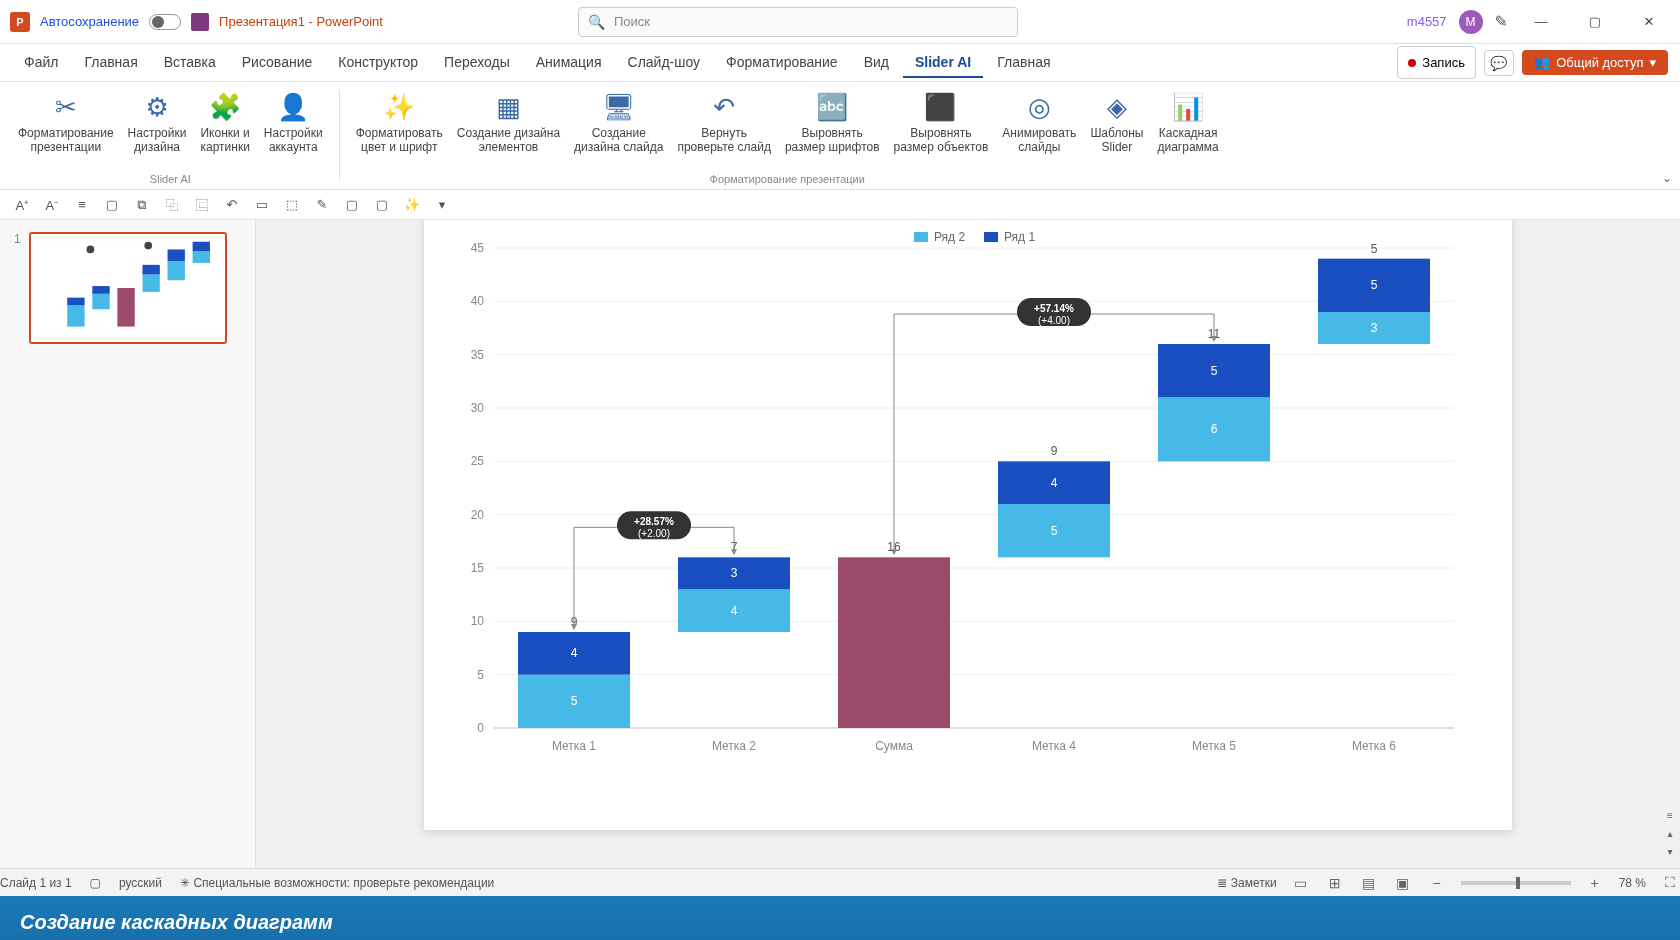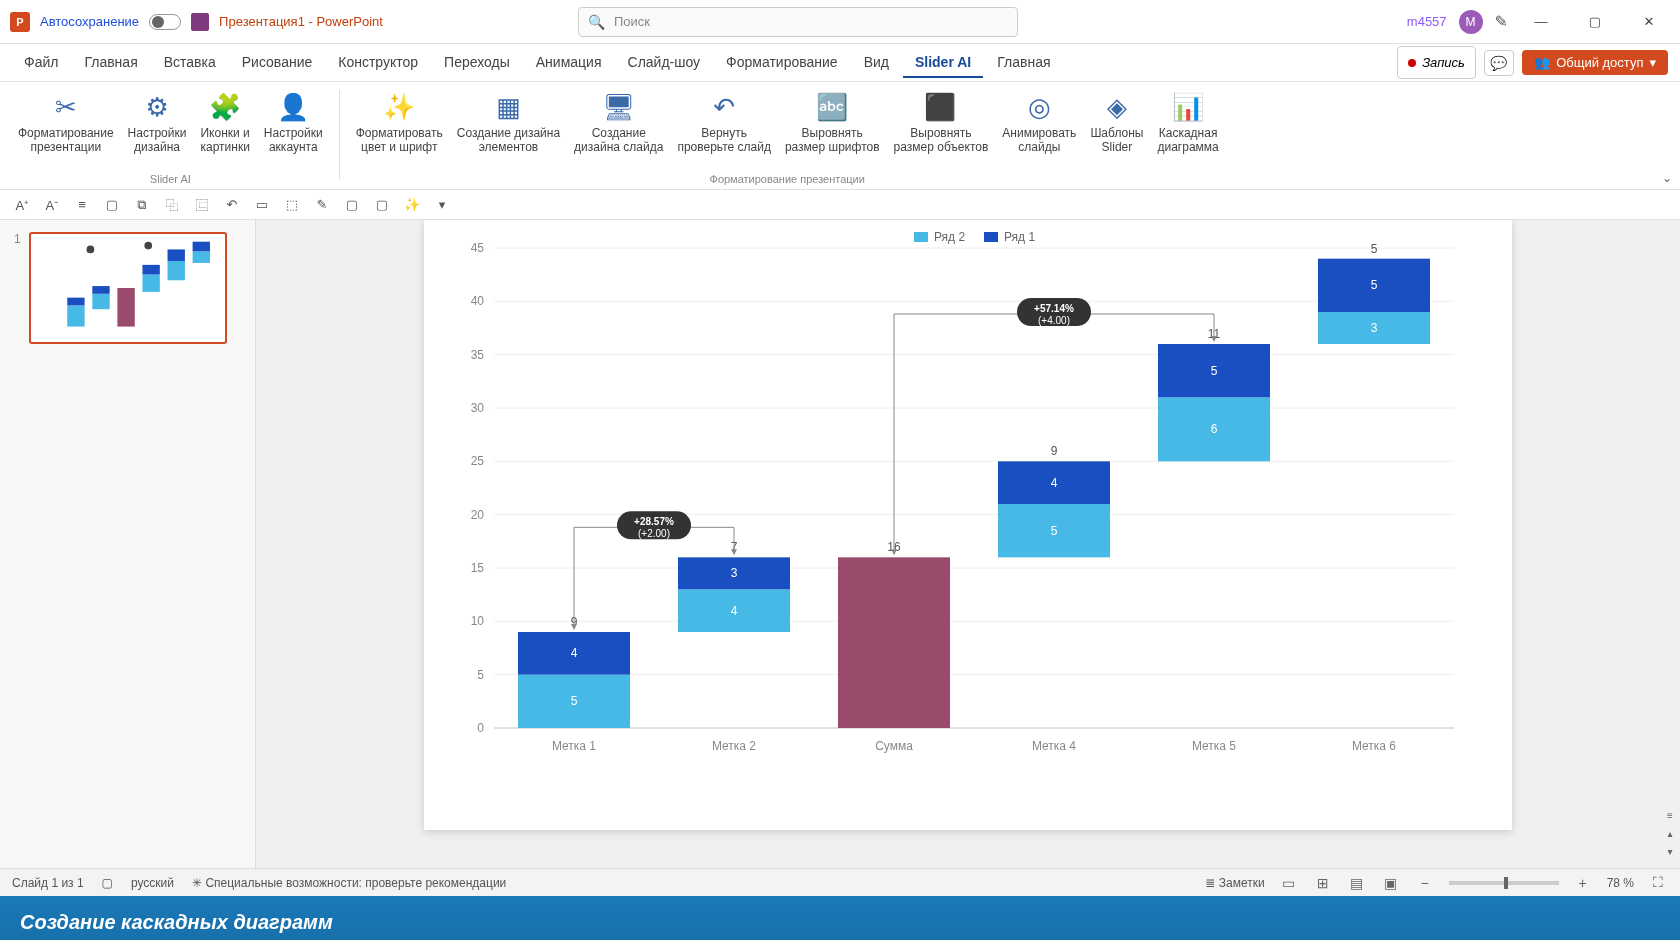--- a/index.html
+++ b/index.html
@@ -21,21 +21,21 @@
   .avatar { width: 24px; height: 24px; border-radius: 50%; background: #9c5bb8; color:#fff; display:flex; align-items:center; justify-content:center; font-size:12px; }
   .winbtn { width: 42px; height: 30px; display:flex; align-items:center; justify-content:center; font-size:13px; color:#444; cursor:pointer;}
   .pen-icon { font-size:16px; color:#555;}
 
   
   .tabrow { height: 38px; background: #fff; display: flex; align-items: center; padding: 0 12px; border-bottom: 1px solid #e5e5e5; justify-content: space-between; }
   .tabs { display:flex; align-items:center; gap: 2px; }
   .tab { padding: 6px 12px; font-size: 14px; color: #444; cursor:pointer; border-bottom:2px solid transparent;}
   .tab.active { color: #174a99; font-weight: 600; border-bottom: 2px solid #174a99;}
   .tab-actions { display:flex; align-items:center; gap:8px;}
-  .rec-btn { display:flex; align-items:center; gap:6px; border:1px solid #ccc; padding:8px 10px; border-radius:4px; font-size:13px; cursor:pointer;font-style:italic; }
+  .rec-btn { display:flex; align-items:center; gap:6px; border:1px solid #ccc; padding:8px 10px; border-radius:4px; font-size:13px; cursor:pointer; }
   .rec-dot { width:8px; height:8px; background:#c00; border-radius:50%;}
   .comment-btn { width:30px; height:26px; border:1px solid #ccc; border-radius:4px; display:flex; align-items:center; justify-content:center; font-size:14px; cursor:pointer;}
   .share-btn { background:#d24a1d; color:#fff; padding:5px 12px; border-radius:4px; font-size:13px; display:flex; align-items:center; gap:6px; cursor:pointer;}
 
   
   .ribbon { height: 108px; background: #fff; border-bottom: 1px solid #e0e0e0; display:flex; align-items:flex-start; position:relative; padding: 4px 8px 0;}
   .ribbon-group { display:flex; flex-direction:column; align-items:center; height:100%; padding: 0 4px;}
   .ribbon-items { display:flex; gap:2px; }
   .ribbon-btn { display:flex; flex-direction:column; align-items:center; justify-content:flex-start; padding: 4px 6px; cursor:pointer; text-align:center; min-width:60px;}
   .ribbon-btn .ric { width:34px; height:34px; display:flex; align-items:center; justify-content:center; color:#3a6aa8; font-size:26px; margin-bottom:2px;}
@@ -58,21 +58,21 @@
 
   .editor { flex:1; position:relative; display:flex; align-items:flex-start; justify-content:center; padding: 0 20px 20px; overflow:hidden;}
   .slide { width: 1088px; height: 612px; background:#fff; box-shadow: 0 2px 8px rgba(0,0,0,.15); position:relative; margin-top:-2px;}
   .vscroll { position:absolute; right:2px; top:0; bottom:0; width:16px; display:flex; flex-direction:column; align-items:center; justify-content:flex-end; gap:4px; padding: 8px 0;}
   .vscroll .vsbtn { width:14px; height:14px; font-size:10px; color:#666; cursor:pointer; text-align:center;}
 
   
   .chart-wrap { position:absolute; left:0; top:0; right:0; bottom:0;}
 
   
-  .statusbar { height:28px; background:#f3f3f3; border-top:1px solid #ddd; display:flex; align-items:center; padding: 0 12px; font-size:12px; color:#555; gap:18px;}
+  .statusbar { height:28px; background:#f3f3f3; border-top:1px solid #ddd; display:flex; align-items:center; padding: 0 0; font-size:12px; color:#555; gap:18px;}
   .statusbar .sb-right { margin-left:auto; display:flex; align-items:center; gap:14px;}
   .view-btn { width:20px; height:18px; display:flex; align-items:center; justify-content:center; cursor:pointer; color:#666; font-size:14px;}
   .zoom-slider { width: 110px; height:4px; background:#ccc; position:relative;}
   .zoom-slider::after { content:""; position:absolute; left:50%; top:-4px; width:4px; height:12px; background:#666;}
 
   
   .caption-bar { height:52px; background: linear-gradient(#1a7ab8,#176ea8); color:#fff; display:flex; align-items:center; padding: 0 20px; font-size:20px; font-style:italic; font-weight:600;}
 </style>
 </head>
 <body>

